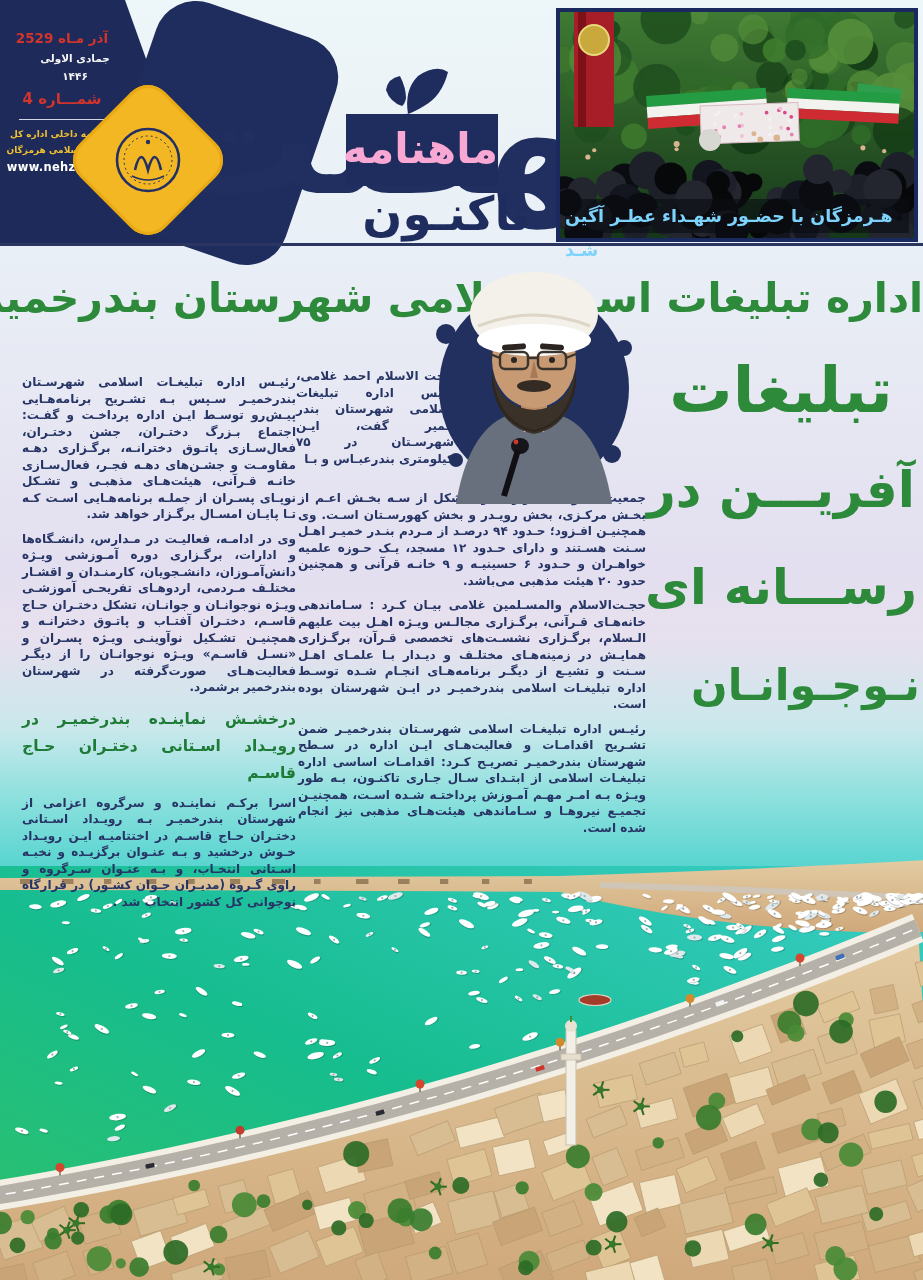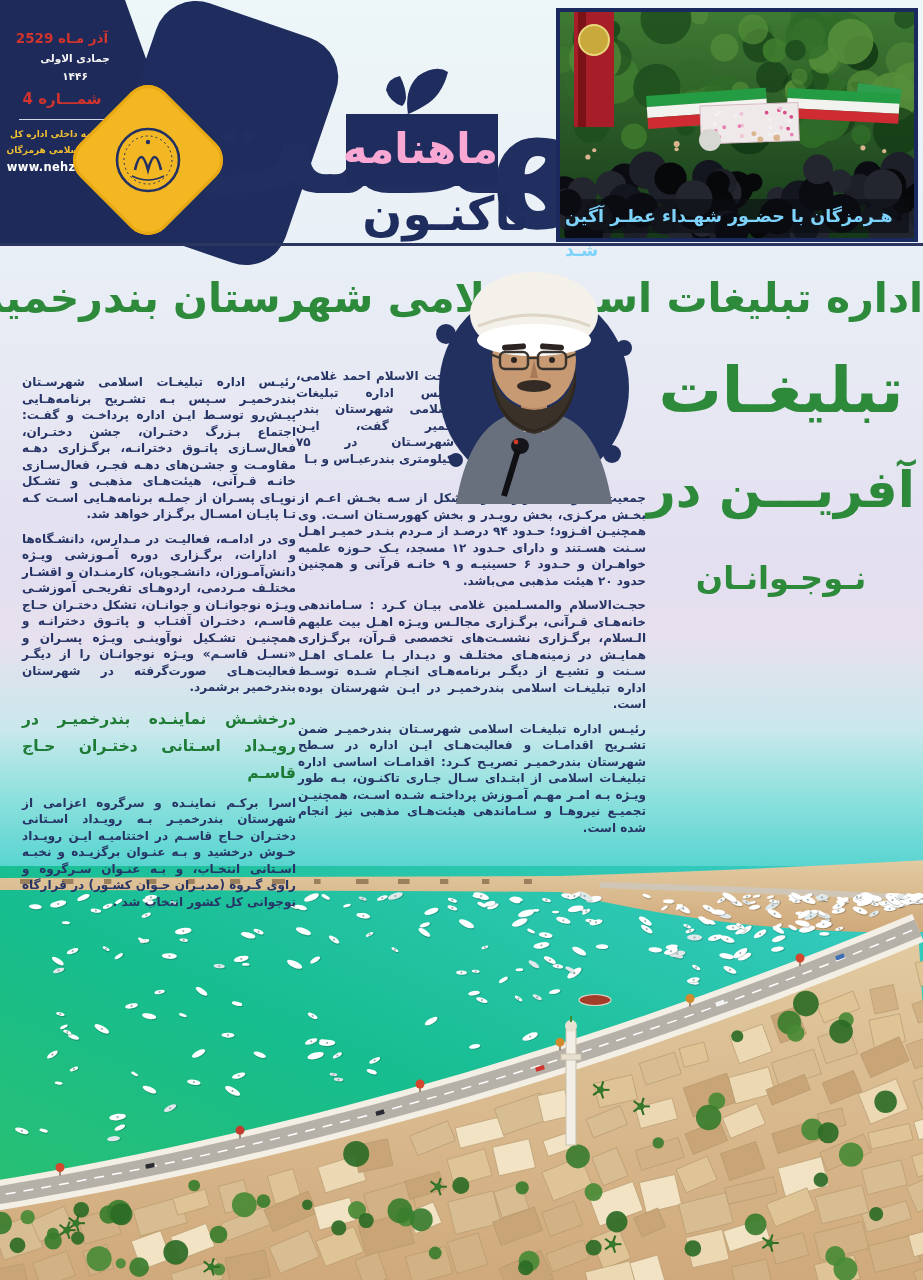--- a/index.html
+++ b/index.html
@@ -37,21 +37,21 @@
   .header-rule{left:0;top:243px;width:923px;height:3px;background:#2a3560;z-index:3;}
   
   .headline{left:0;top:274px;width:923px;z-index:2;text-align:center;white-space:nowrap;
     color:#2c8a3a;font-weight:bold;font-size:41px;margin:0;}
   .cleric{left:418px;top:256px;width:228px;height:248px;z-index:4;}
   .display-words{left:642px;top:354px;width:278px;z-index:3;text-align:center;color:#2c8a3a;font-weight:bold;}
   .dw1{font-size:63px;margin-bottom:34px;}
   .dw2{font-size:50px;margin-bottom:40px;}
   .dw3{font-size:49px;margin-bottom:40px;}
   .dw4{font-size:49px;margin-bottom:44px;}
-  .dw5{font-size:32px;}
+  .dw5{font-size:43px;text-align:right;}
   .bodytext{color:#273566;font-weight:bold;font-size:12px;line-height:16.5px;text-align:justify;z-index:3;}
   .bodytext p{margin:0 0 8px 0;}
   .lead{left:296px;top:368px;width:158px;}
   .mid-col{left:298px;top:490px;width:348px;}
   .left-col{left:22px;top:374px;width:274px;}
   .subhead{color:#1e7b35;font-size:15.5px;line-height:1.75;font-weight:bold;margin:10px 0 8px 0;text-align:justify;}
   
   .coast{left:0;top:840px;z-index:1;}
 </style>
 </head>
@@ -345,22 +345,23 @@
       <path d="M74 112 Q74 170 116 178 Q158 170 158 112 Q152 152 116 154 Q80 152 74 112 Z" fill="#3a3129"></path>
       <path d="M74 112 Q78 166 116 174 Q154 166 158 112 L158 128 Q152 168 116 176 Q80 168 74 128 Z" fill="#2e2720"></path>
       <ellipse cx="116" cy="130" rx="17" ry="6" fill="#332b24"></ellipse>
       <ellipse cx="102" cy="190" rx="9" ry="8" fill="#15151a"></ellipse>
       <line x1="100" y1="194" x2="86" y2="240" stroke="#101014" stroke-width="6"></line>
       <circle cx="98" cy="186" r="2.4" fill="#cc3b2a"></circle>
     </svg>
   </div>
 
   <div class="abs display-words">
-    <div class="dw1">تبلیغـات</div>
+    <div class="dw1">تبلیغات</div>
     <div class="dw2">آفریـــن در</div>
+    <div class="dw4">رســـانه ای</div>
     <div class="dw5">نـوجـوانـان</div>
   </div>
 
   <div class="abs bodytext lead">حجت الاسلام احمد غلامی، رئیس اداره تبلیغات اسلامی شهرستان بندر خمیر گفت، ایـن شهرسـتان در ۷۵ کیلومتری بندرعبـاس و بـا</div>
 
   <div class="abs bodytext mid-col">
     <p>جمعیت حـدود ۶۵ هزار نفـر متشکل از سـه بخـش اعـم از بخـش مرکـزی، بخش رویـدر و بخش کهورسـتان اسـت. وی همچنیـن افـزود؛ حـدود ۹۴ درصـد از مـردم بنـدر خمیـر اهـل سـنت هسـتند و دارای حـدود ۱۲ مسجد، یـک حـوزه علمیه خواهـران و حـدود ۶ حسینیـه و ۹ خانـه قرآنی و همچنین حدود ۲۰ هیئت مذهبی می‌باشد.</p>
     <p>حجـت‌الاسلام والمسـلمین غلامی بیـان کـرد : سـاماندهی خانه‌هـای قـرآنی، برگـزاری مجالـس ویـژه اهـل بیت علیهم الـسلام، برگـزاری نشسـت‌های تخصصی قـرآن، برگـزاری همایـش در زمینه‌هـای مختلـف و دیـدار بـا علمـای اهـل سـنت و تشیـع از دیگـر برنامه‌هـای انجـام شـده توسـط اداره تبلیغـات اسلامی بندرخمیـر در ایـن شهرستان بوده است.</p>
     <p>رئیـس اداره تبلیغـات اسلامی شهرسـتان بندرخمیـر ضمن تشـریح اقدامـات و فعالیت‌هـای ایـن اداره در سـطح شهرستان بندرخمیـر تصریـح کـرد: اقدامـات اساسی اداره تبلیغـات اسلامی از ابتـدای سـال جـاری تاکنـون، بـه طور ویـژه بـه امـر مهـم آمـوزش پرداختـه شـده اسـت، همچنیـن تجمیـع نیروهـا و سـاماندهی هیئت‌هـای مذهبی نیز انجام شده است.</p>
   </div>

